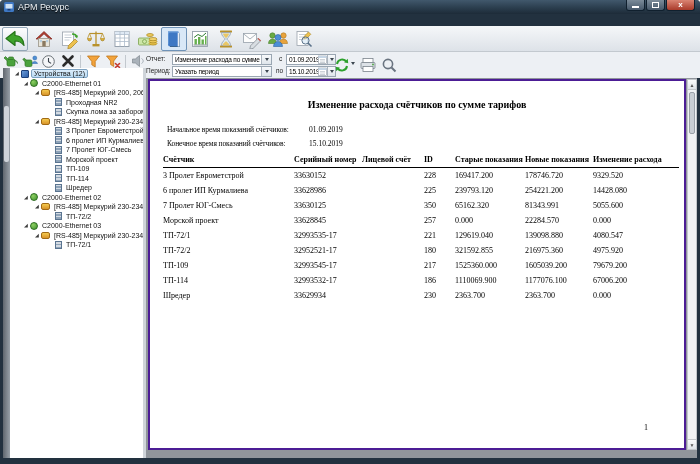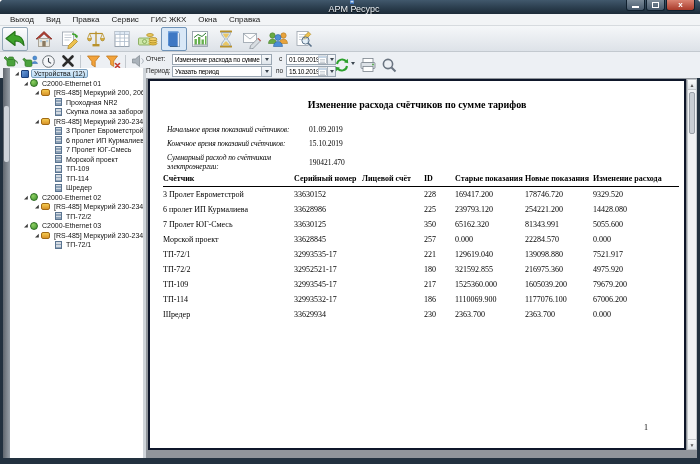--- a/index.html
+++ b/index.html
@@ -2,21 +2,21 @@
 <html><head>
 <meta charset="utf-8">
 <style>
   * { box-sizing: border-box; margin: 0; padding: 0; }
   html,body { width:700px; height:464px; overflow:hidden; font-family:"Liberation Sans",sans-serif; }
   .window { position:absolute; inset:0; background:#22313f; border-radius:4px 4px 0 0; }
 
   
   .titlebar { position:absolute; left:0; top:0; right:0; height:14px;
     background:linear-gradient(180deg,#41586c 0%,#2b3e4e 55%,#1d2b38 100%);
-    display:flex; align-items:center; padding-left:4px; border-radius:4px 4px 0 0;flex-direction:column; }
+    display:flex; align-items:center; padding-left:4px; border-radius:4px 4px 0 0; }
   .title-text { color:#eef3f7; font-size:9px; margin-left:4px; text-shadow:0 1px 1px #000; }
   .win-controls { position:absolute; right:5px; top:0; display:flex; gap:1px; }
   .wbtn { width:19px; height:11px; border:1px solid #10202e; border-top:none;
     border-radius:0 0 3px 3px; background:linear-gradient(#7b8b99,#46586a);
     display:flex; align-items:center; justify-content:center; }
   .wbtn.close { width:29px; background:linear-gradient(#da8473,#a93a2a); }
   .glyph-min { width:7px; height:2px; background:#fff; margin-top:4px; }
   .glyph-max { width:7px; height:6px; border:1px solid #fff; }
   .glyph-close { color:#fff; font-size:8px; font-weight:bold; line-height:1; }
 
@@ -64,26 +64,26 @@
   .ic-net { background:radial-gradient(circle at 32% 30%,#8ed161,#3f8f2f); border:1px solid #2d6e20; border-radius:50%; }
   .ic-bus { background:linear-gradient(#f4ca4e,#d8932a); border:1px solid #a06a14; border-radius:2px; width:9px; height:7px; }
   .ic-meter { background:repeating-linear-gradient(180deg,#d3dae2 0 1.5px,#8fa3b8 1.5px 3px); border:1px solid #5a7490; width:7px; }
   .lv0 { padding-left:2px; } .lv1 { padding-left:11px; } .lv2 { padding-left:22px; } .lv3 { padding-left:44px; }
 
   .splitter { position:absolute; left:143px; top:68px; width:3px; bottom:6px; background:#cfd4d9; z-index:3; }
 
   
   .report-panel { position:absolute; left:146px; top:78px; right:3px; bottom:6px; background:#90959b; }
   .page-frame { position:absolute; left:2px; top:1px; right:11px; bottom:8px;
-    border:2px solid #0f172a; background:#fff; font-family:"Liberation Serif",serif; color:#000; overflow:hidden; }
+    border:2px solid #4c1d95; background:#fff; font-family:"Liberation Serif",serif; color:#000; overflow:hidden; }
   .rtitle { text-align:center; font-size:10px; font-weight:bold; margin-top:18px; }
   .rfields { margin-top:12px; padding-left:17px; }
   .field-row { height:14px; display:flex; align-items:center; }
   .field-row.gap { margin-top:5px; }
-  .flabel { width:142px; font-size:7.5px; letter-spacing:-0.1px; flex:none;font-style:italic; }
+  .flabel { width:142px; font-size:7.5px; letter-spacing:-0.1px; flex:none; }
   .fvalue { font-size:7.5px; }
   .rsubtitle { text-align:center; font-size:9px; font-weight:bold; margin-top:8px; }
   table.rep { border-collapse:collapse; margin:5px 0 0 13px; table-layout:fixed; }
   table.rep th { font-size:8px; font-weight:bold; text-align:left; padding:0 2px 3px 0;
     border-bottom:1px solid #000; white-space:nowrap; }
   table.rep td { font-size:8px; height:15px; padding:0 2px 0 0; white-space:nowrap; overflow:hidden; }
   .c1{width:131px}.c2{width:68px}.c3{width:62px}.c4{width:31px}.c5{width:70px}.c6{width:68px}.c7{width:86px}
   .page-num { position:absolute; right:36px; bottom:16px; font-size:8px; }
 
   
@@ -113,29 +113,20 @@
         </div>
       <div class="wbtn">
           <div class="glyph-max"></div>
         </div>
       <div class="wbtn close">
           <span class="glyph-close">x</span>
         </div>
     </div>
   </div>
 
-  <div class="menubar">
-      <span class="menu-item">Выход</span>
-      <span class="menu-item">Вид</span>
-      <span class="menu-item">Правка</span>
-      <span class="menu-item">Сервис</span>
-      <span class="menu-item">ГИС ЖКХ</span>
-      <span class="menu-item">Окна</span>
-      <span class="menu-item">Справка</span>
-    </div>
 
   <div class="toolbar1">
     <div class="tbtn raised">
       <svg width="22" height="20" viewBox="0 0 22 20">
           <path d="M2 9.5 L11 2.5 v4 c6 0 8.5 3 9 10 c-2.5-3.5-5-4.5-9-4.5 v4.5 Z" fill="#3fa32c" stroke="#26741a" stroke-width="1.2" stroke-linejoin="round"></path>
         </svg>
     </div>
     <div class="tbtn">
       <svg width="20" height="20" viewBox="0 0 20 20">
           <path d="M2 10 L10 2.5 L18 10 L15.5 10 L10 4.8 L4.5 10 Z" fill="#b23c2e" stroke="#7e2a20" stroke-width=".7"></path>
@@ -452,24 +443,20 @@
       <div class="rtitle">Изменение расхода счётчиков по сумме тарифов</div>
       <div class="rfields">
           <div class="field-row">
             <span class="flabel">Начальное время показаний счётчиков:</span>
             <span class="fvalue">01.09.2019</span>
           </div>
           <div class="field-row">
             <span class="flabel">Конечное время показаний счётчиков:</span>
             <span class="fvalue">15.10.2019</span>
           </div>
-          <div class="field-row gap">
-            <span class="flabel">Суммарный расход по счётчикам электроэнергии:</span>
-            <span class="fvalue">190421.470</span>
-          </div>
         </div>
       <table class="rep">
         <colgroup>
             <col class="c1">
             <col class="c2">
             <col class="c3">
             <col class="c4">
             <col class="c5">
             <col class="c6">
             <col class="c7">
@@ -522,21 +509,21 @@
               <td>22284.570</td>
               <td>0.000</td>
             </tr>
             <tr>
               <td>ТП-72/1</td>
               <td>32993535-17</td>
               <td></td>
               <td>221</td>
               <td>129619.040</td>
               <td>139098.880</td>
-              <td>7521.917</td>
+              <td>4080.547</td>
             </tr>
             <tr>
               <td>ТП-72/2</td>
               <td>32952521-17</td>
               <td></td>
               <td>180</td>
               <td>321592.855</td>
               <td>216975.360</td>
               <td>4975.920</td>
             </tr>

